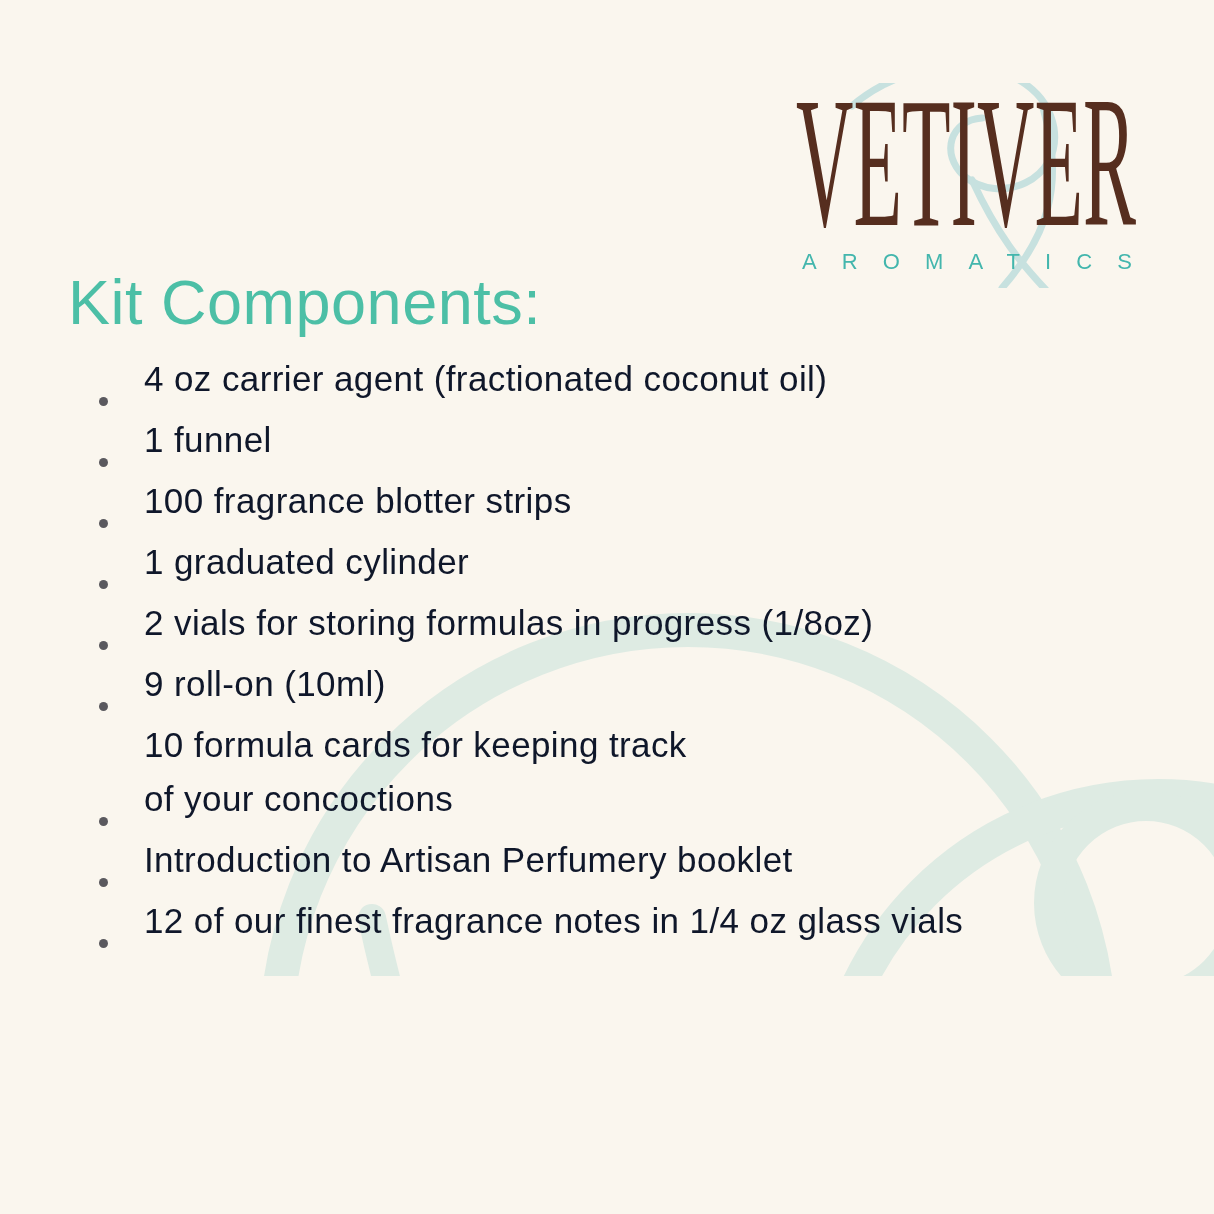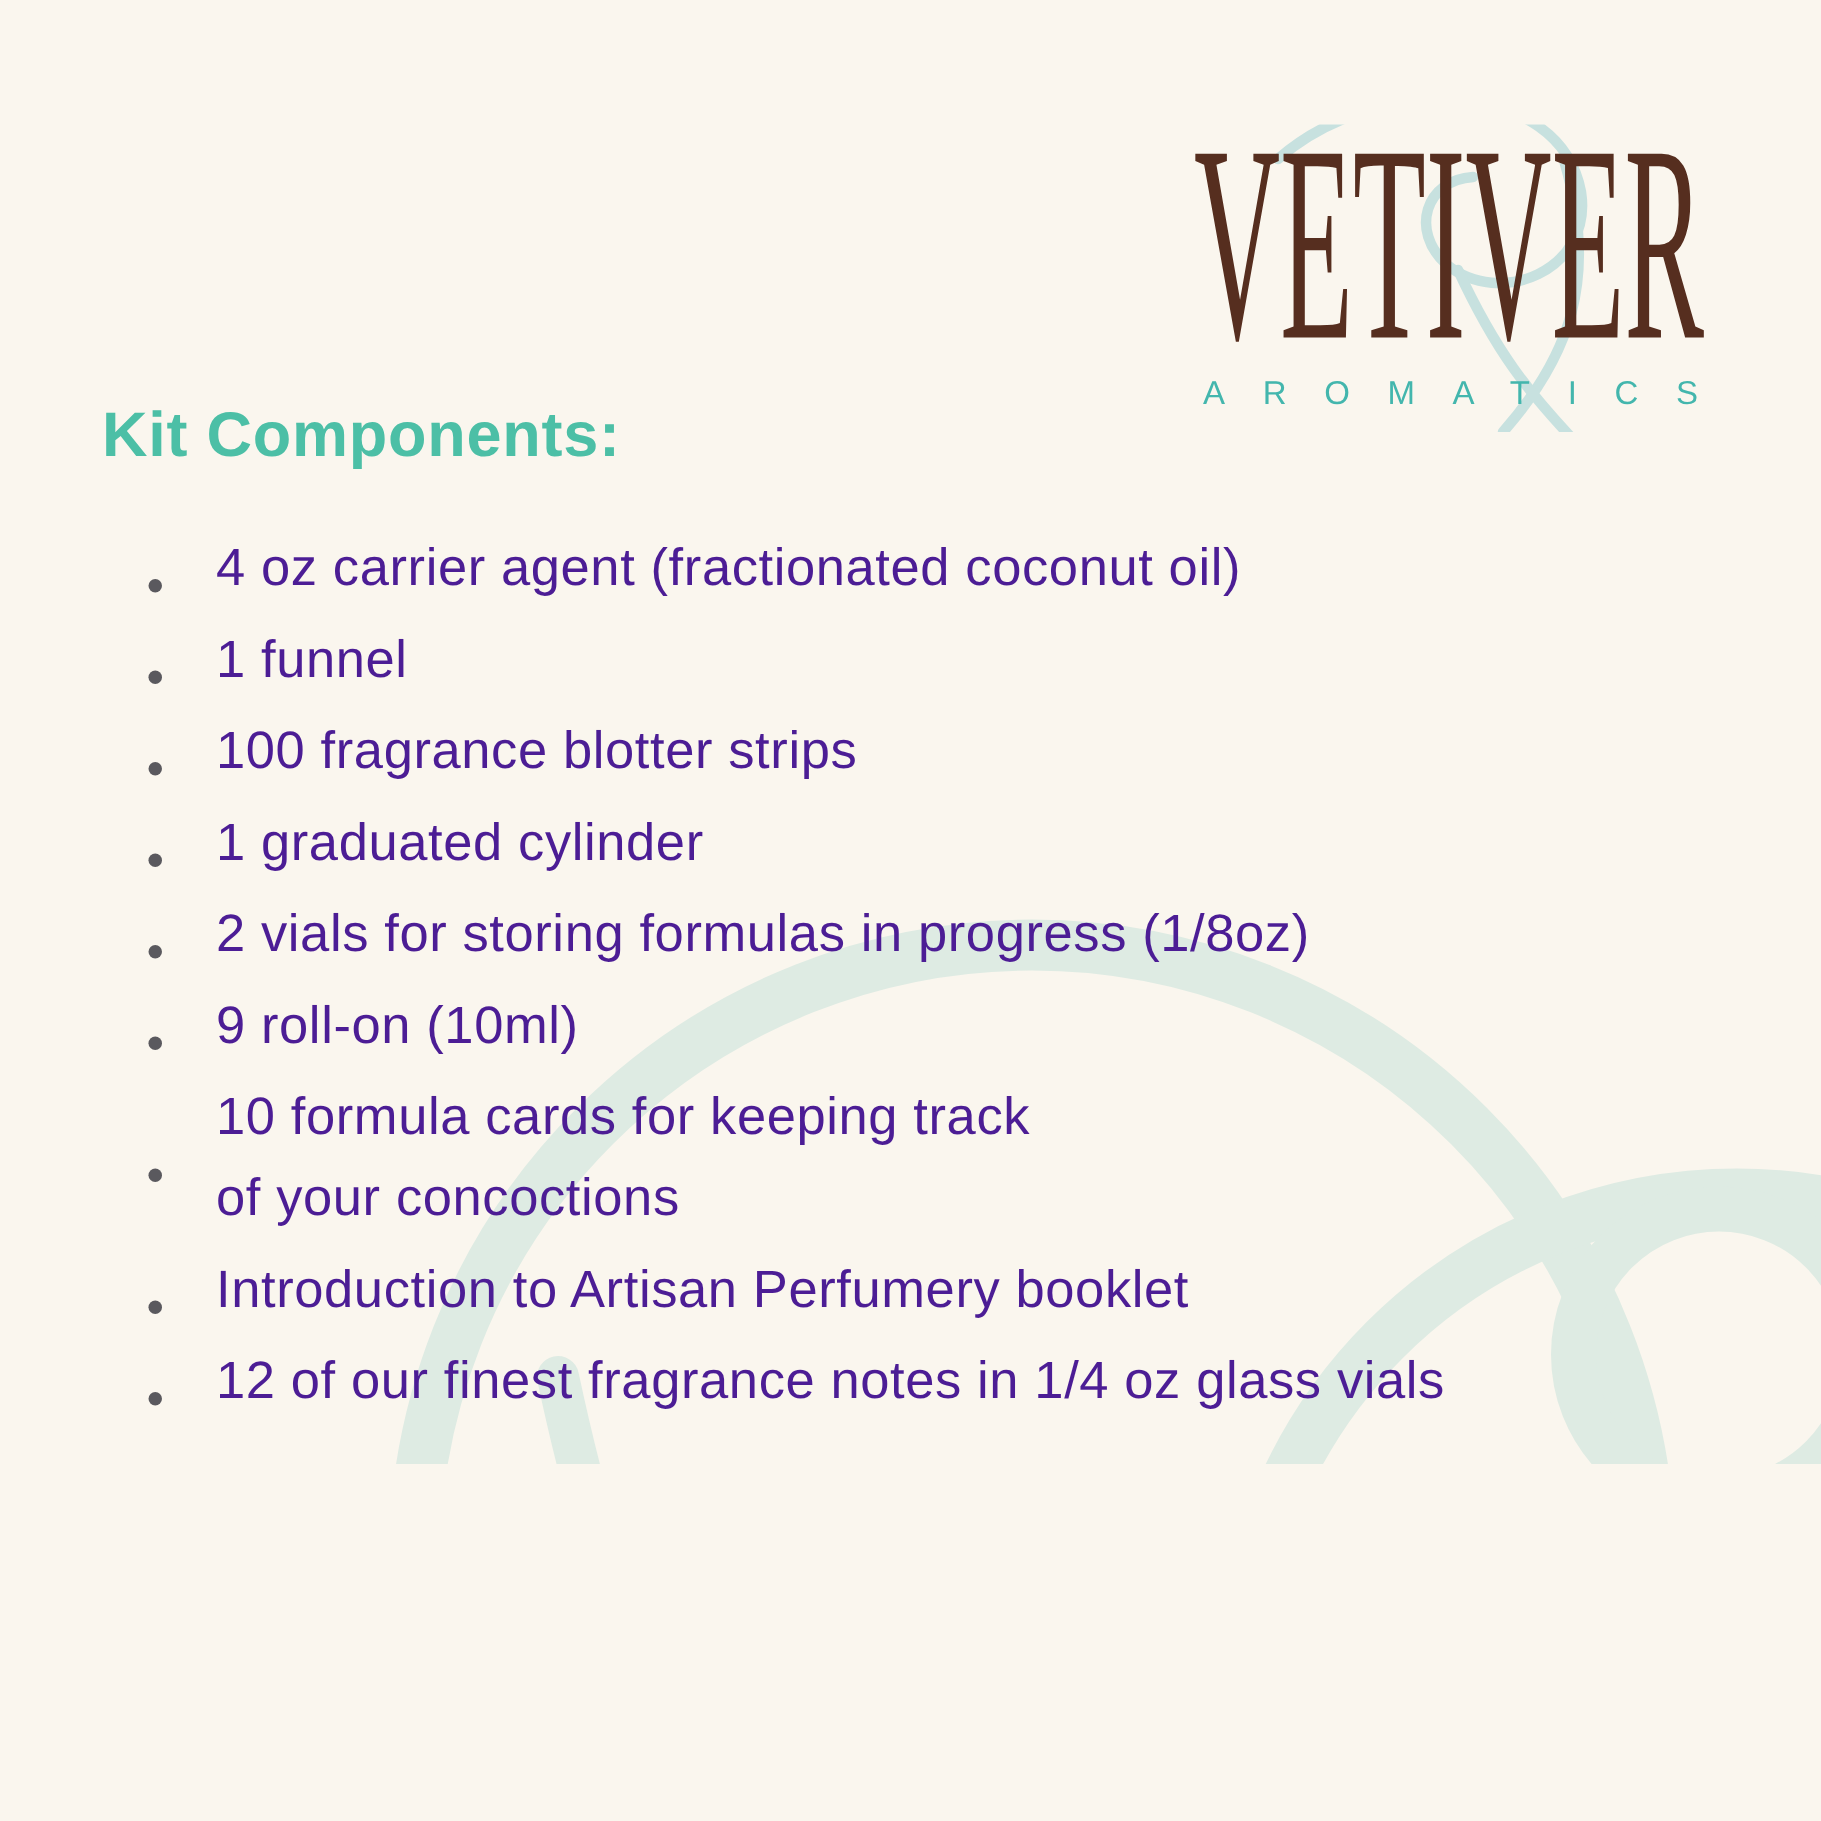--- a/index.html
+++ b/index.html
@@ -9,30 +9,30 @@
   }
   .bg-flourish { position:absolute; left:0; top:0; width:1214px; height:1214px; }
   .content { position:absolute; left:0; top:0; width:1214px; height:1214px; }
 
   .logo-svg { position:absolute; top:83px; left:794px; width:350px; height:205px; }
   .logo-name { font-family:"Liberation Serif", serif; font-size:187px; fill:#562e1f; }
   .logo-sub  { font-family:"Liberation Sans", sans-serif; font-size:22px; fill:#43b6ad; }
 
   .page-title {
     position:absolute; left:68px; top:266px; margin:0;
-    font-size:42px; font-weight:700; color:#4cbfa6; letter-spacing:0.5px;
+    font-size:63px; font-weight:400; color:#4cbfa6; letter-spacing:0.5px;
   }
 
   .kit-list {
     position:absolute; left:99px; top:352px; width:1090px;
     list-style:none; margin:0; padding:0;
   }
   .kit-list li {
-    display:flex; align-items:center; margin:0 0 7px 0;
-    color:#4c1d95; font-size:35px; font-weight:300;
+    display:flex; align-items:flex-end; margin:0 0 7px 0;
+    color:#0f172a; font-size:35px; font-weight:300;
     line-height:54px; letter-spacing:0.4px;
   }
   .bullet {
     flex:0 0 auto; width:9px; height:9px; border-radius:50%;
     background:#5a595e; margin:23px 36px 0 0;
   }
   .item-text { white-space:pre-line; }
 </style>
 </head>
 <body>

